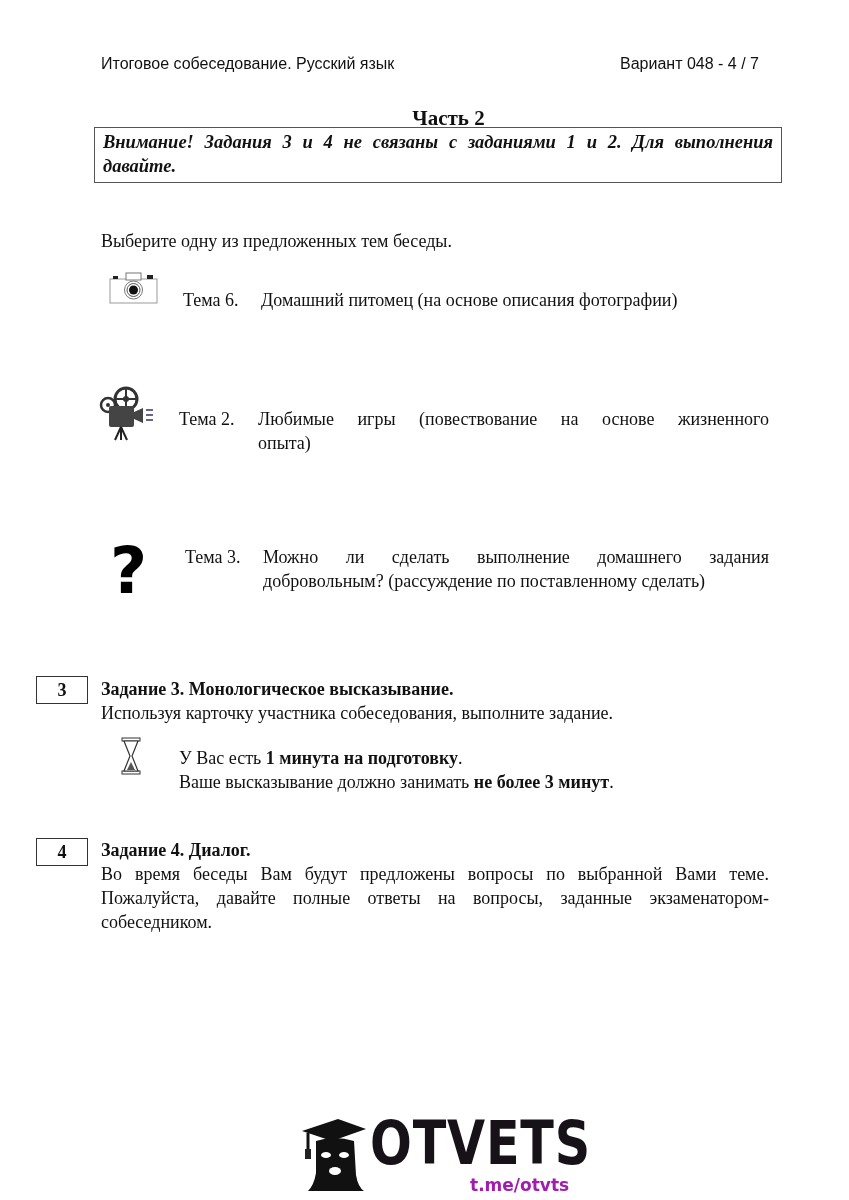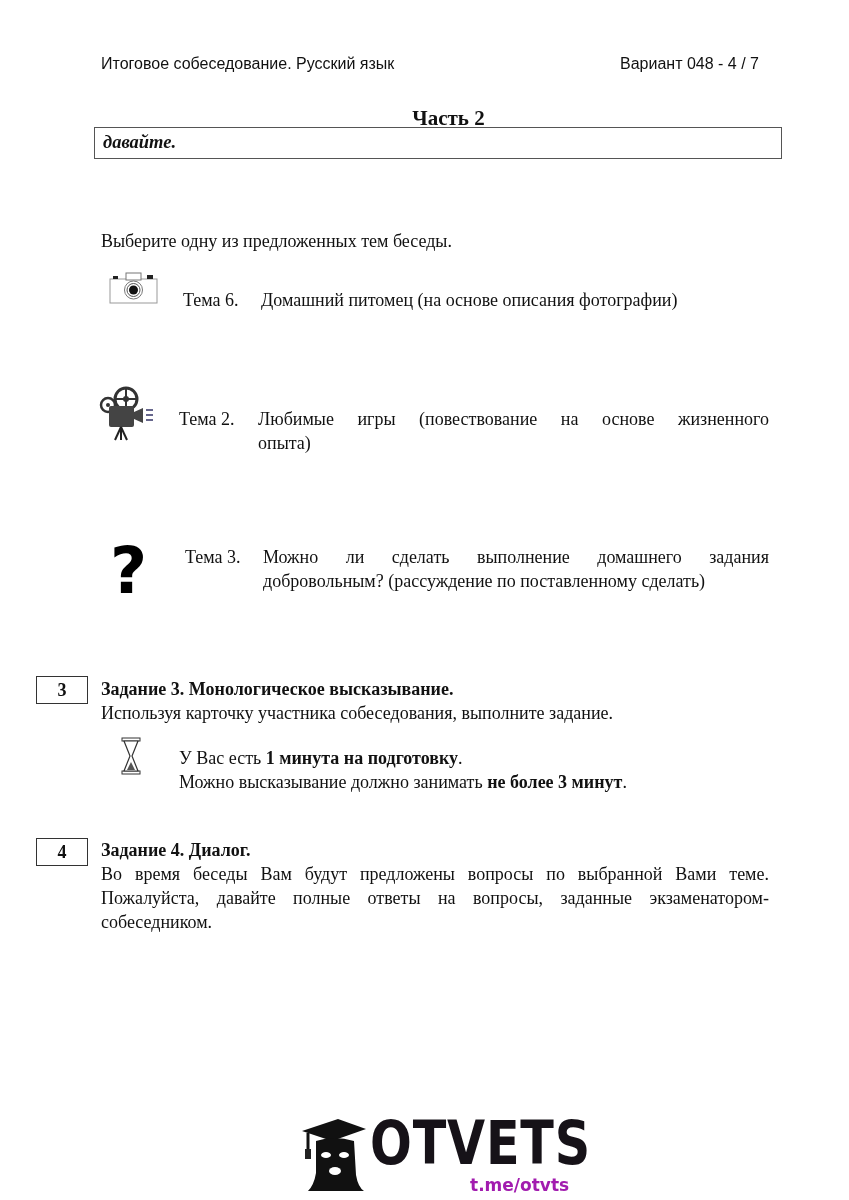--- a/index.html
+++ b/index.html
@@ -21,20 +21,21 @@
 </style>
 </head>
 <body>
 
 <div class="abs hdr" style="left:101px;">Итоговое собеседование. Русский язык</div>
 <div class="abs hdr" style="left:620px;">Вариант 048 - 4 / 7</div>
 
 <div class="abs title2">Часть 2</div>
 
 <div class="abs notice">
+  <span class="l">Внимание! Задания 3 и 4 не связаны с заданиями 1 и 2. Для выполнения</span>
   <span class="l last">давайте.</span>
 </div>
 
 <div class="abs serif" style="left:101px; top:229px;">Выберите одну из предложенных тем беседы.</div>
 
 <div class="abs" style="left:109px; top:270px; width:50px; height:34px;">
   <svg width="50" height="34" viewBox="0 0 50 34">
     <rect x="1" y="9" width="47" height="24" fill="#fff" stroke="#999" stroke-width="1"></rect>
     <rect x="17" y="3" width="15" height="7" fill="#fff" stroke="#777" stroke-width="1"></rect>
     <rect x="4" y="6" width="5" height="3" fill="#222"></rect>
@@ -83,21 +84,21 @@
     <rect x="2" y="1" width="18" height="3" fill="#fff" stroke="#333"></rect>
     <rect x="2" y="34" width="18" height="3" fill="#fff" stroke="#333"></rect>
     <path d="M4 4 L18 4 L12 19 L18 34 L4 34 L10 19 Z" fill="#fff" stroke="#333" stroke-width="1.2"></path>
     <path d="M7 33 L11 25 L15 33 Z" fill="#555"></path>
   </svg>
 </div>
 <div class="abs serif" style="left:179px; top:746px;">
   <span>У Вас есть </span><b>1 минута на подготовку</b><span>.</span>
 </div>
 <div class="abs serif" style="left:179px; top:770px;">
-  <span>Можно высказывание должно занимать </span><b>не более 3 минут</b><span>.</span>
+  <span>Ваше высказывание должно занимать </span><b>не более 3 минут</b><span>.</span>
 </div>
 
 <div class="abs numbox" style="left:36px; top:838px;">4</div>
 <div class="abs serif" style="left:101px; top:838px; font-weight:bold;">Задание 4. Диалог.</div>
 <div class="abs serif just" style="left:101px; top:862px; width:668px;">Во время беседы Вам будут предложены вопросы по выбранной Вами теме.</div>
 <div class="abs serif just" style="left:101px; top:886px; width:668px;">Пожалуйста, давайте полные ответы на вопросы, заданные экзаменатором-</div>
 <div class="abs serif" style="left:101px; top:910px;">собеседником.</div>
 
 <div class="abs" style="left:298px; top:1115px; width:70px; height:78px;">
   <svg width="70" height="78" viewBox="0 0 70 78">

